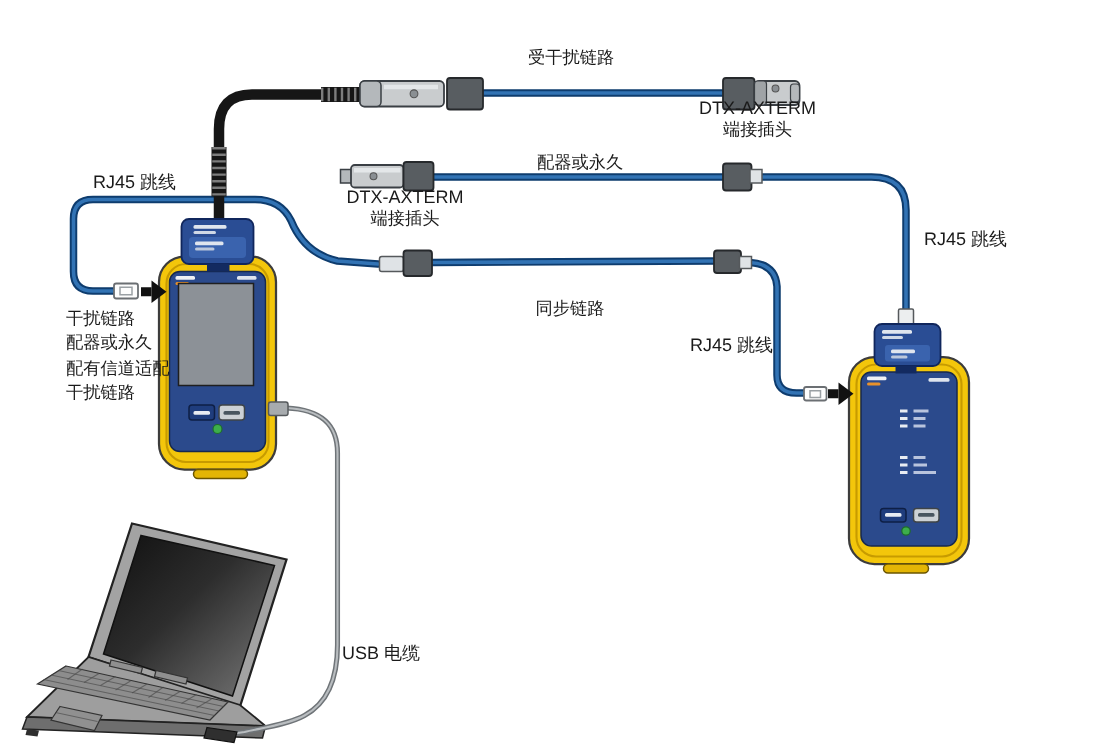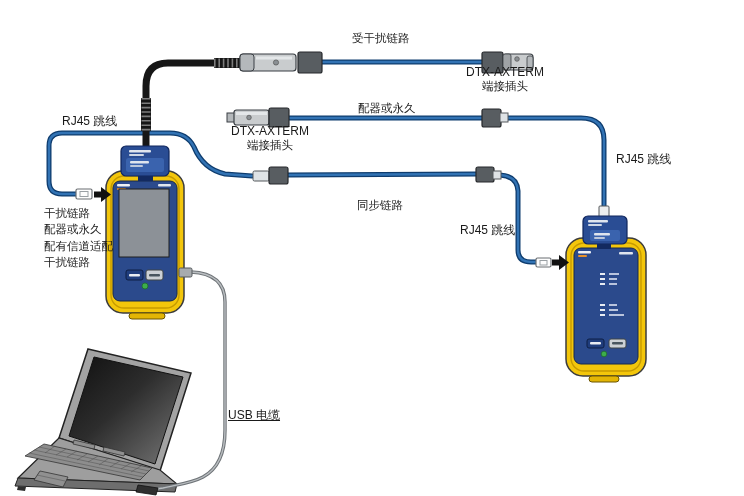--- a/index.html
+++ b/index.html
@@ -254,14 +254,14 @@
 <div class="lbl lat" style="left:460px;top:222px;">RJ45 跳线</div>
 
 <div class="lbl cjk multiline" style="left:44px;top:205px;">
   <div>干扰链路</div>
   <div>配器或永久</div>
   <div>配有信道适配</div>
   <div>干扰链路</div>
 </div>
 
 
-<div class="lbl lat" style="left:228px;top:407px;text-decoration:underline;">USB 电缆</div>
+<div class="lbl lat" style="left:228px;top:427px;">USB 电缆</div>
 </div>
 
 </body></html>

